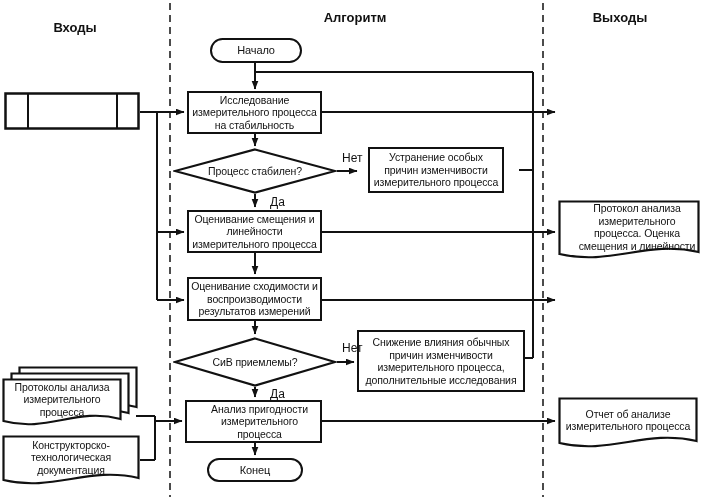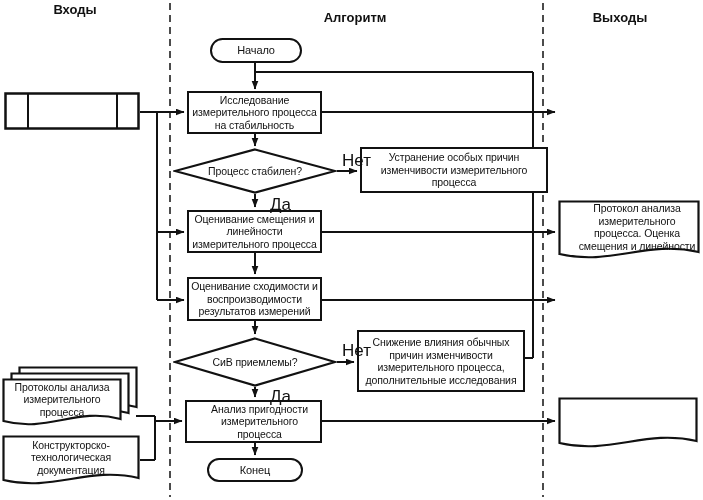--- a/index.html
+++ b/index.html
@@ -9,21 +9,21 @@
   .hdr{position:absolute;z-index:3;font-size:13px;font-weight:bold;text-align:center;}
   .shape{position:absolute;z-index:2;box-sizing:border-box;display:flex;align-items:center;
          justify-content:center;text-align:center;font-size:10.5px;line-height:12.5px;
          letter-spacing:-0.1px;}
   .proc{border:2.5px solid #111;background:#fff;padding:1px 2px;}
   .term{border:2.5px solid #111;border-radius:13px;background:#fff;font-size:11px;}
   .svgbox{padding:0;}
   .svgbox svg{position:absolute;left:0;top:0;}
   .svgbox .txt{position:relative;z-index:2;width:100%;padding:0 4px;box-sizing:border-box;}
   .doc .txt{margin-top:-7px;}
-  .lbl{position:absolute;z-index:3;font-size:17px;padding-left:8px;}
+  .lbl{position:absolute;z-index:3;font-size:12px;padding-left:8px;}
   .stack-sheet{position:absolute;z-index:2;}
 </style>
 </head>
 <body>
 
 <div id="stage">
 
   <svg id="wires" width="703" height="500">
     <defs>
       <marker id="arr" markerWidth="10" markerHeight="8" refX="8.5" refY="3.5" orient="auto" markerUnits="userSpaceOnUse">
@@ -56,29 +56,29 @@
       <line x1="255" y1="387" x2="255" y2="397" marker-end="url(#arr)"></line>
       <line x1="136" y1="416" x2="155" y2="416"></line>
       <line x1="140" y1="460" x2="155" y2="460"></line>
       <line x1="155" y1="416" x2="155" y2="460"></line>
       <line x1="155" y1="421" x2="182" y2="421" marker-end="url(#arr)"></line>
       <line x1="322" y1="421" x2="555" y2="421" marker-end="url(#arr)"></line>
       <line x1="255" y1="443" x2="255" y2="455" marker-end="url(#arr)"></line>
     </g>
   </svg>
 
-  <div class="hdr" style="left:30px;top:2px;width:90px;">Входы</div>
+  <div class="hdr" style="left:30px;top:20px;width:90px;">Входы</div>
   <div class="hdr" style="left:305px;top:10px;width:100px;">Алгоритм</div>
   <div class="hdr" style="left:575px;top:10px;width:90px;">Выходы</div>
 
   <div class="shape term" style="left:210px;top:38px;width:92px;height:25px;">Начало</div>
   <div class="shape term" style="left:207px;top:458px;width:96px;height:24px;">Конец</div>
 
   <div class="shape proc" style="left:187px;top:91px;width:135px;height:43px;">Исследование измерительного процесса на стабильность</div>
-  <div class="shape proc" style="left:360px;top:147px;width:188px;height:46px;">Устранение особых причин изменчивости измерительного процесса</div>
+  <div class="shape proc" style="left:368px;top:147px;width:136px;height:46px;">Устранение особых причин изменчивости измерительного процесса</div>
   <div class="shape proc" style="left:187px;top:210px;width:135px;height:43px;">Оценивание смещения и линейности измерительного процесса</div>
   <div class="shape proc" style="left:357px;top:330px;width:168px;height:62px;">Снижение влияния обычных причин изменчивости измерительного процесса, дополнительные исследования</div>
   <div class="shape proc" style="left:187px;top:277px;width:135px;height:44px;">Оценивание сходимости и воспроизводимости результатов измерений</div>
   <div class="shape proc" style="left:185px;top:400px;width:137px;height:43px;padding-left:14px;">Анализ пригодности измерительного процесса</div>
 
   <div class="shape svgbox" style="left:173px;top:148px;width:164px;height:46px;">
     <svg width="164" height="46" viewBox="0 0 164 46">
       <polygon points="82,1.5 162,23 82,44.5 2,23" fill="#fff" stroke="#111" stroke-width="2.2"></polygon>
     </svg>
     <div class="txt">Процесс стабилен?</div>
@@ -130,15 +130,16 @@
   <div class="shape svgbox doc" style="left:558px;top:200px;width:142px;height:61px;padding-left:16px;">
     <svg width="142" height="61" viewBox="0 0 142 61">
       <path d="M1.5,1.5 H140.5 V52 C88,40 54,66 1.5,54 Z" fill="#fff" stroke="#111" stroke-width="2.2"></path>
     </svg>
     <div class="txt">Протокол анализа измерительного процесса. Оценка смещения и линейности</div>
   </div>
   <div class="shape svgbox doc" style="left:558px;top:397px;width:140px;height:53px;">
     <svg width="140" height="53" viewBox="0 0 140 53">
       <path d="M1.5,1.5 H138.5 V44 C87,32 53,58 1.5,46 Z" fill="#fff" stroke="#111" stroke-width="2.2"></path>
     </svg>
+    <div class="txt">Отчет об анализе измерительного процесса</div>
   </div>
 
 </div>
 
 </body></html>

